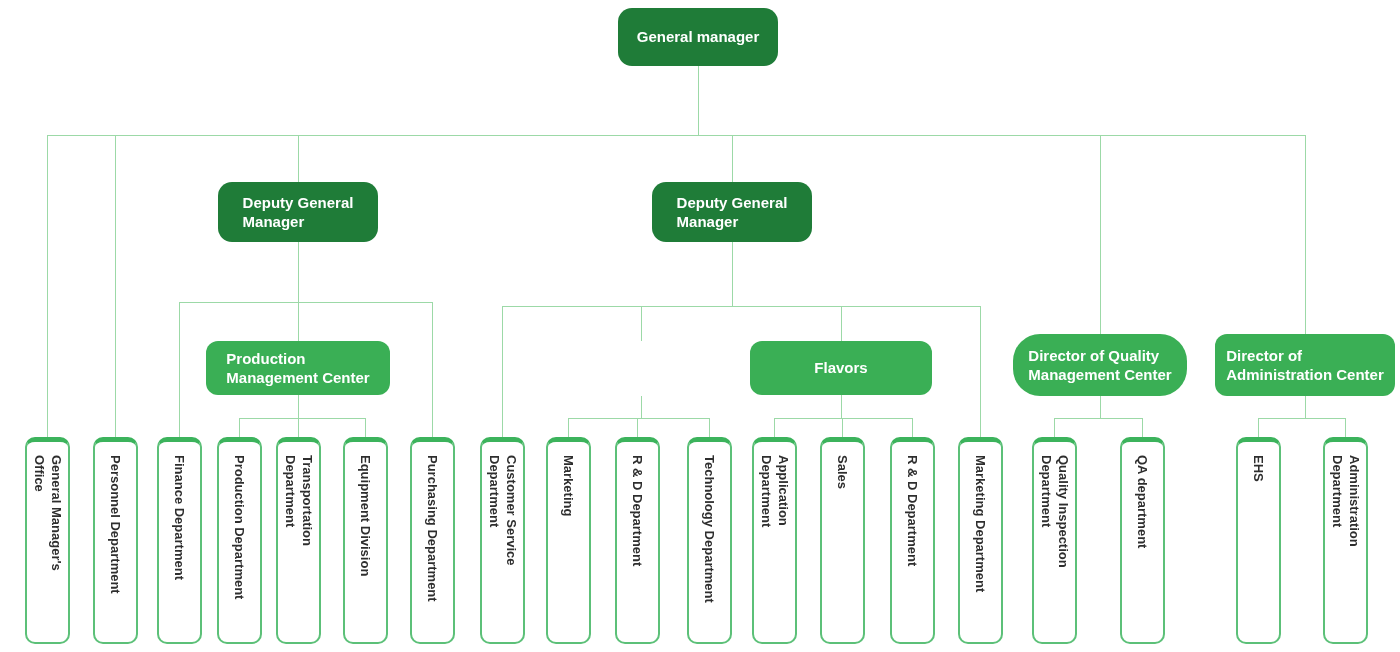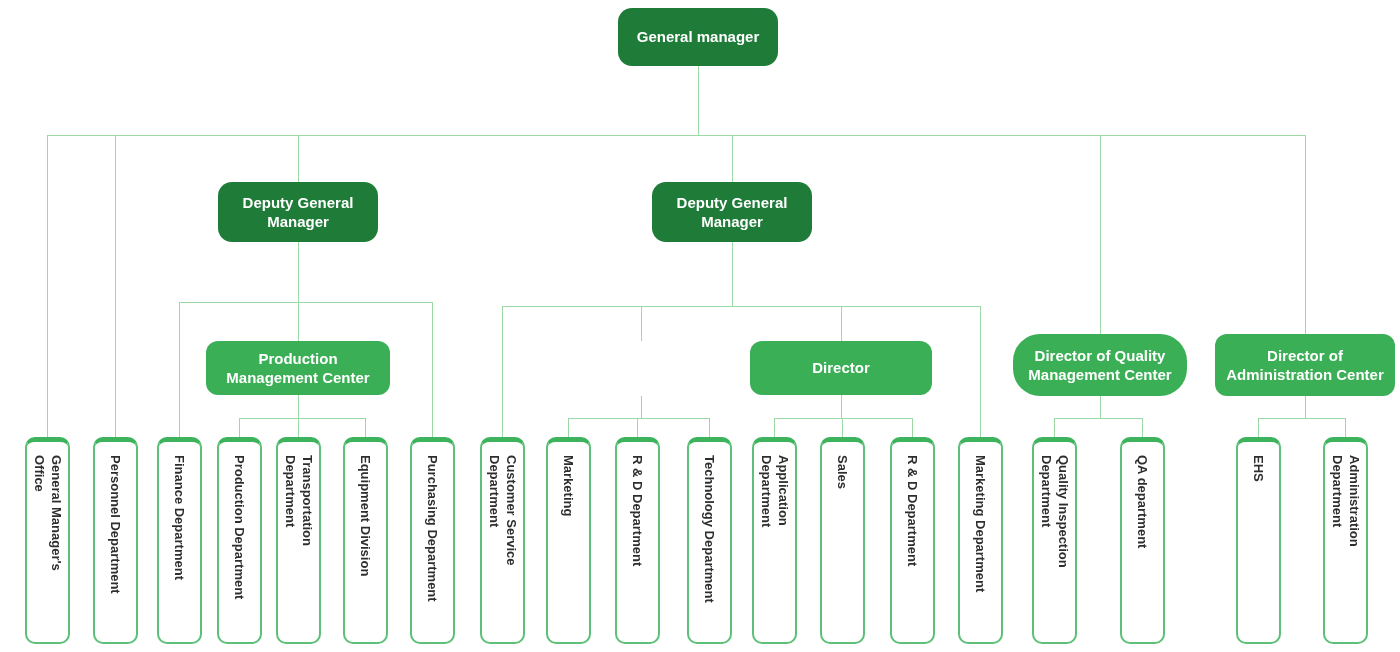--- a/index.html
+++ b/index.html
@@ -14,21 +14,21 @@
   }
   html,body{margin:0;padding:0;background:var(--bg);}
   body{font-family:"Liberation Sans",sans-serif;}
   #chart{
     position:relative;width:1400px;height:652px;background:var(--bg);overflow:hidden;
   }
   .cline{position:absolute;background:var(--line);z-index:0;}
   .node{position:absolute;box-sizing:border-box;z-index:1;}
   .dark,.mid{
     display:flex;align-items:center;justify-content:center;
-    color:var(--box-text);font-weight:bold;text-align:center;
+    color:var(--box-text);font-weight:bold;text-align:left;
   }
   .dark{background:var(--dark);border-radius:14px;font-size:15px;line-height:1.3;}
   .mid{background:var(--mid);border-radius:12px;font-size:15px;line-height:1.3;}
   .leaf{
     background:#fff;
     border:2px solid var(--leaf-border);
     border-top:5px solid var(--leaf-border-top);
     border-radius:10px;
     display:flex;justify-content:center;align-items:flex-start;
   }
@@ -95,21 +95,21 @@
     </div>
     <div class="node dark" style="left: 652px; top: 182px; width: 160px; height: 60px;">
       <span class="label">Deputy General
 Manager</span>
     </div>
     <div class="node mid" style="left: 206px; top: 341px; width: 184px; height: 54px;">
       <span class="label">Production
 Management Center</span>
     </div>
     <div class="node mid" style="left: 750px; top: 341px; width: 182px; height: 54px;">
-      <span class="label">Director</span>
+      <span class="label">Flavors</span>
     </div>
     <div class="node mid" style="left: 1013px; top: 334px; width: 174px; height: 62px; border-radius: 27px;">
       <span class="label">Director of Quality
 Management Center</span>
     </div>
     <div class="node mid" style="left: 1215px; top: 334px; width: 180px; height: 62px;">
       <span class="label">Director of
 Administration Center</span>
     </div>
     <div class="node leaf" style="left: 25px; top: 437px; width: 45px; height: 207px;">

